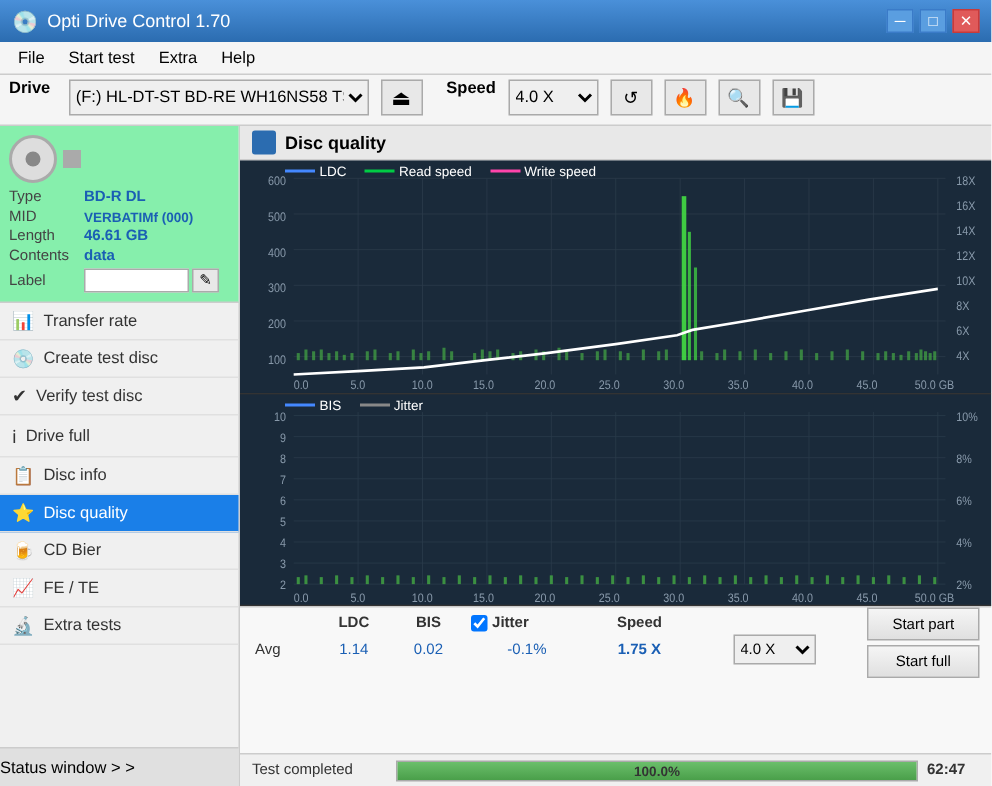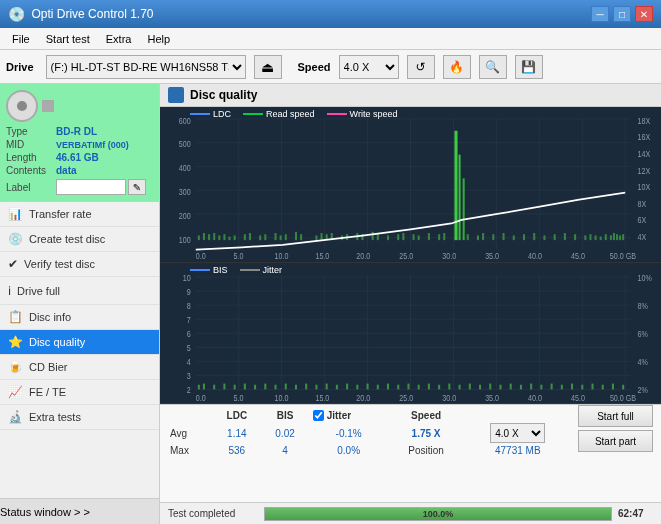--- a/index.html
+++ b/index.html
@@ -40,21 +40,20 @@
       padding: 2px 8px;
       cursor: pointer;
       font-size: 11px;
     }
 
     
     .toolbar {
       background: #f5f5f5;
       border-bottom: 1px solid #ccc;
       display: flex;
-      align-items: center;
       padding: 3px 6px;
       height: 34px;
       gap: 8px;
     }
     .toolbar-label { font-size: 11px; font-weight: bold; margin-right: 4px; }
     .drive-select {
       width: 200px;
       height: 24px;
       font-size: 11px;
       border: 1px solid #aaa;
@@ -692,34 +691,26 @@
                 <td>1.14</td>
                 <td>0.02</td>
                 <td>-0.1%</td>
                 <td style="color:#1a5fb4;font-weight:bold;">1.75 X</td>
                 <td>
                   <select class="speed-select-sm">
                     <option>4.0 X</option>
                   </select>
                 </td>
               </tr>
-              <tr>
-                <td class="label">Max</td>
-                <td>536</td>
-                <td>4</td>
-                <td>0.0%</td>
-                <td style="color:#333;">Position</td>
-                <td>47731 MB</td>
-              </tr>
             </tbody>
           </table>
         </div>
         <div class="action-buttons">
+          <button class="action-btn">Start part</button>
           <button class="action-btn">Start full</button>
-          <button class="action-btn">Start part</button>
         </div>
       </div>
 
       <div class="progress-area">
         <span class="status-text">Test completed</span>
         <div class="progress-bar-container">
           <div class="progress-bar-fill"></div>
           <span class="progress-text">100.0%</span>
         </div>
         <span class="time-display">62:47</span>

